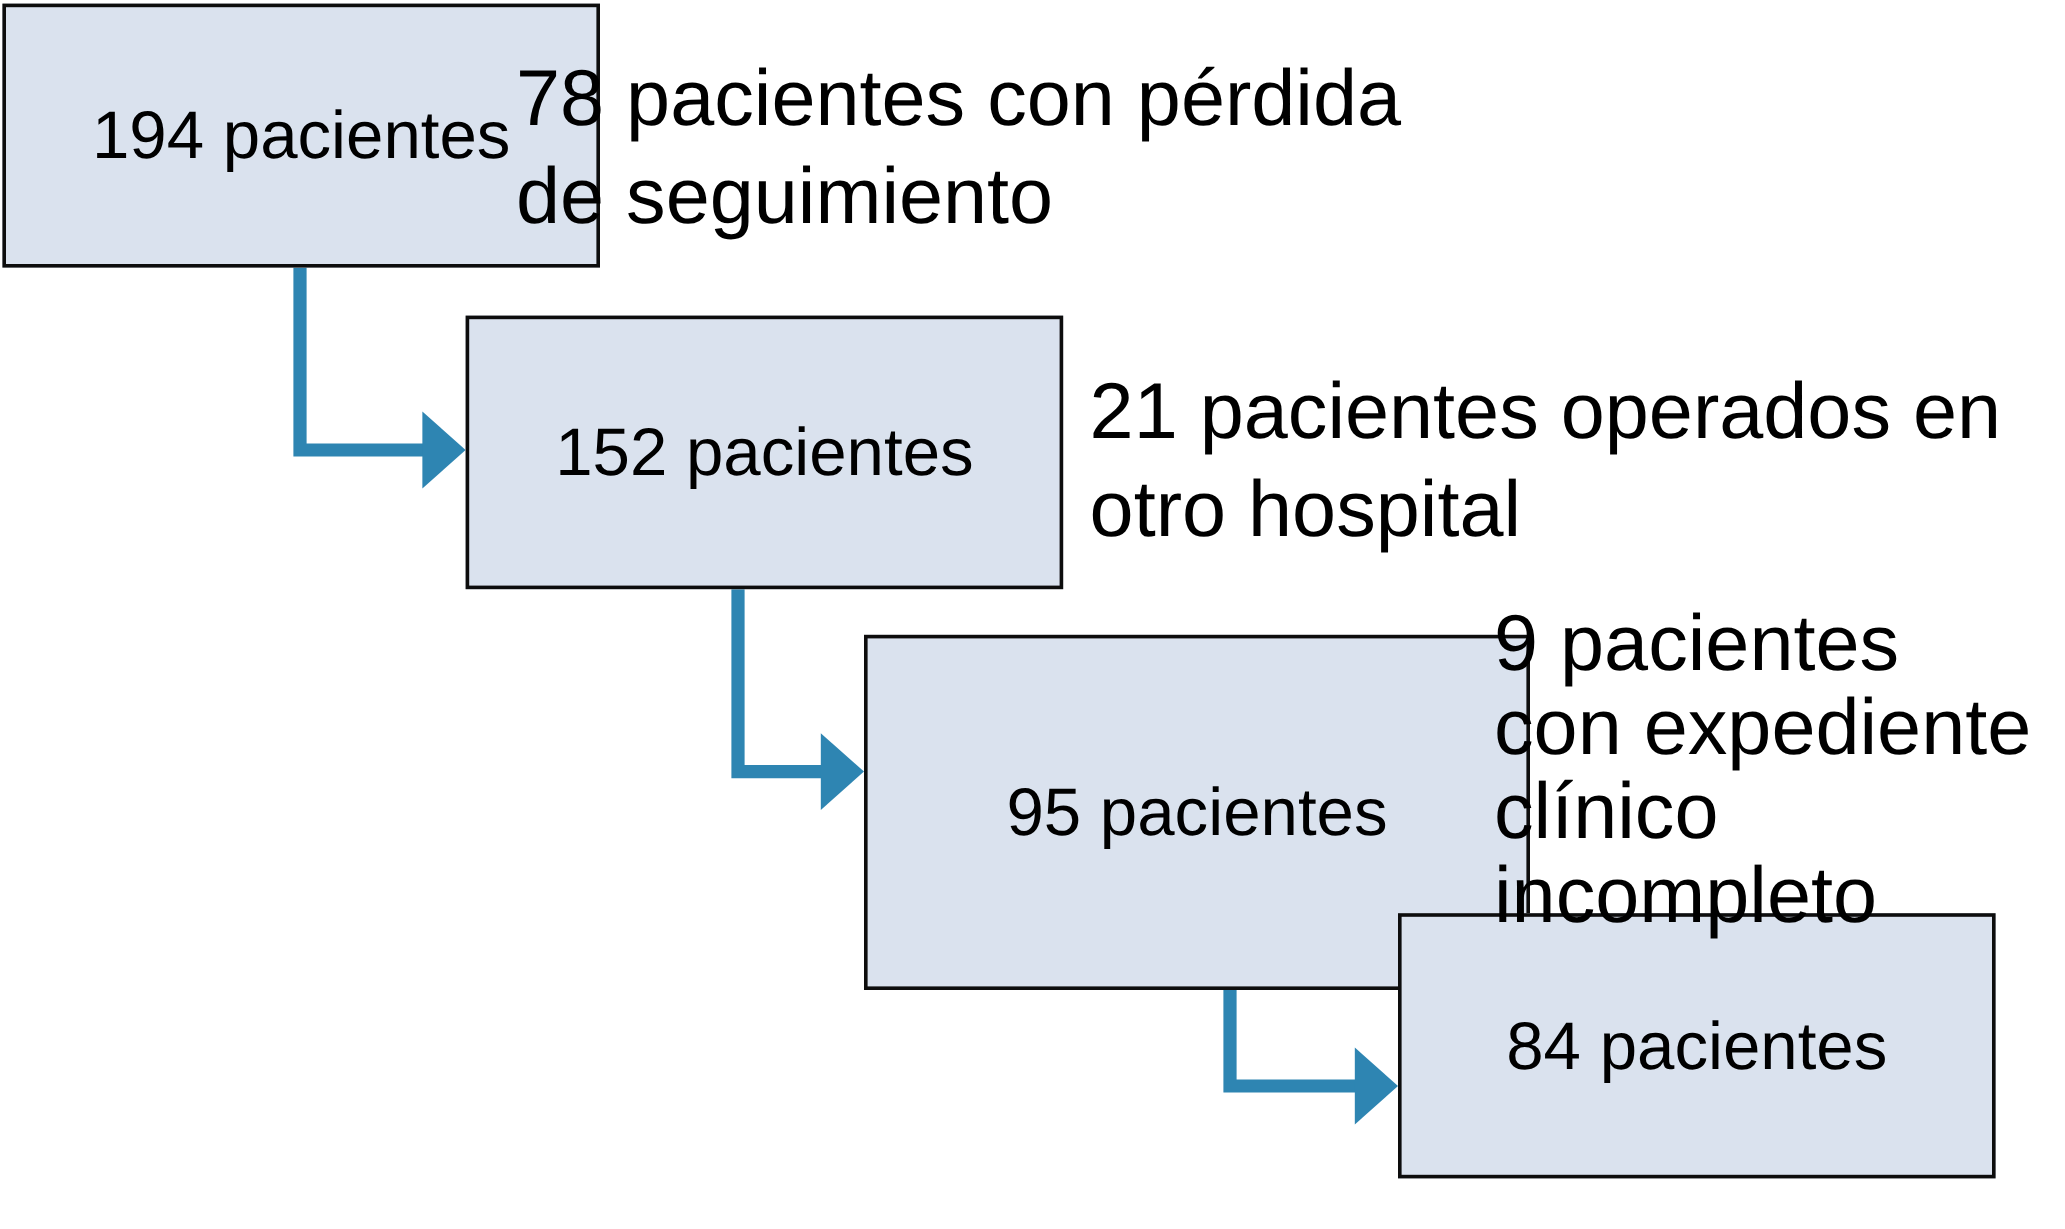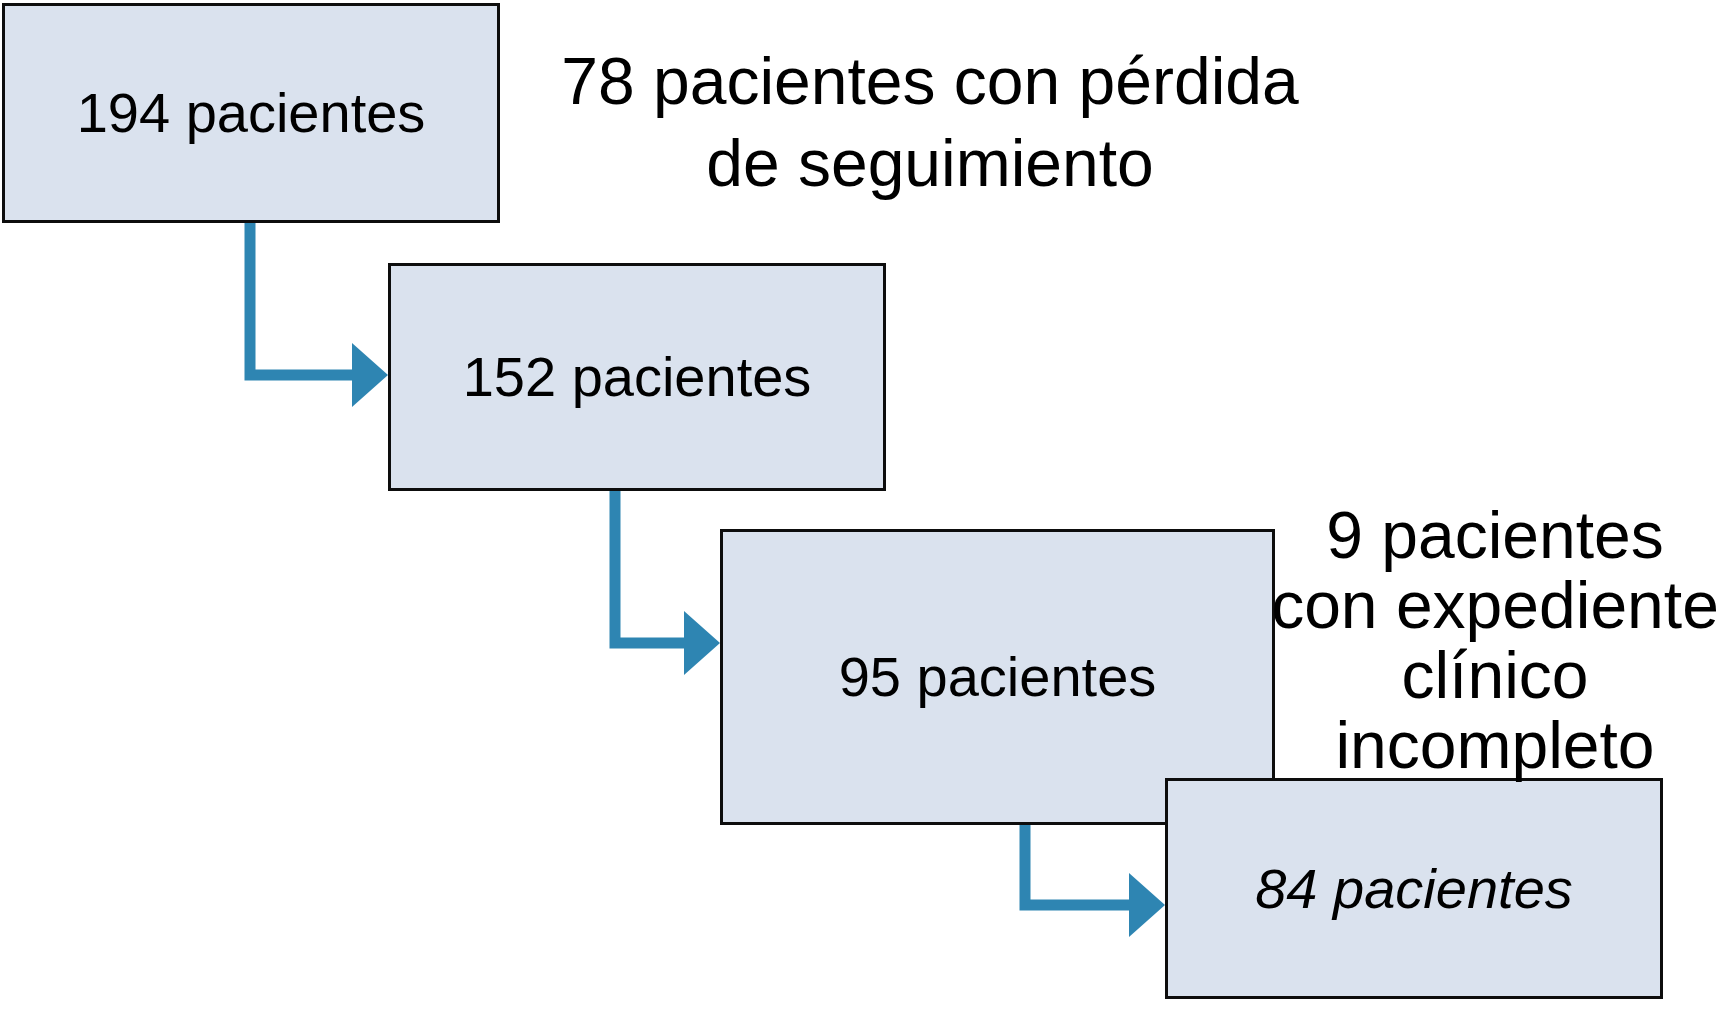--- a/index.html
+++ b/index.html
@@ -25,21 +25,20 @@
     border: 3px solid var(--box_border, #0d0d0d);
     display: flex;
     align-items: center;
     justify-content: center;
     font-size: 56px;
     line-height: 1;
     white-space: nowrap;
   }
   .note {
     position: absolute;
-    text-align: center;
     font-size: 66px;
     line-height: 82px;
     white-space: pre-line;
   }
   .note.tight {
     line-height: 70px;
   }
 </style>
 </head>
 <body>
@@ -66,26 +65,28 @@
   </div>
 
   <div class="flow-box" style="left:388px; top:263px; width:498px; height:228px;">
     <span>152 pacientes</span>
   </div>
 
   <div class="flow-box" style="left:720px; top:529px; width:555px; height:296px;">
     <span>95 pacientes</span>
   </div>
 
-  <div class="flow-box" style="left:1165px; top:778px; width:498px; height:221px;font-style:italic;">
+  <div class="flow-box" style="left:1165px; top:761px; width:498px; height:221px;">
     <span>84 pacientes</span>
   </div>
 
   <div class="note" style="left:430px; top:40px; width:1000px;">78 pacientes con pérdida
 de seguimiento</div>
 
+  <div class="note" style="left:908px; top:301px; width:800px;">21 pacientes operados en
+otro hospital</div>
 
   <div class="note tight" style="left:1245px; top:500px; width:500px;">9 pacientes
 con expediente
 clínico
 incompleto</div>
 
 </div>
 
 </body></html>

